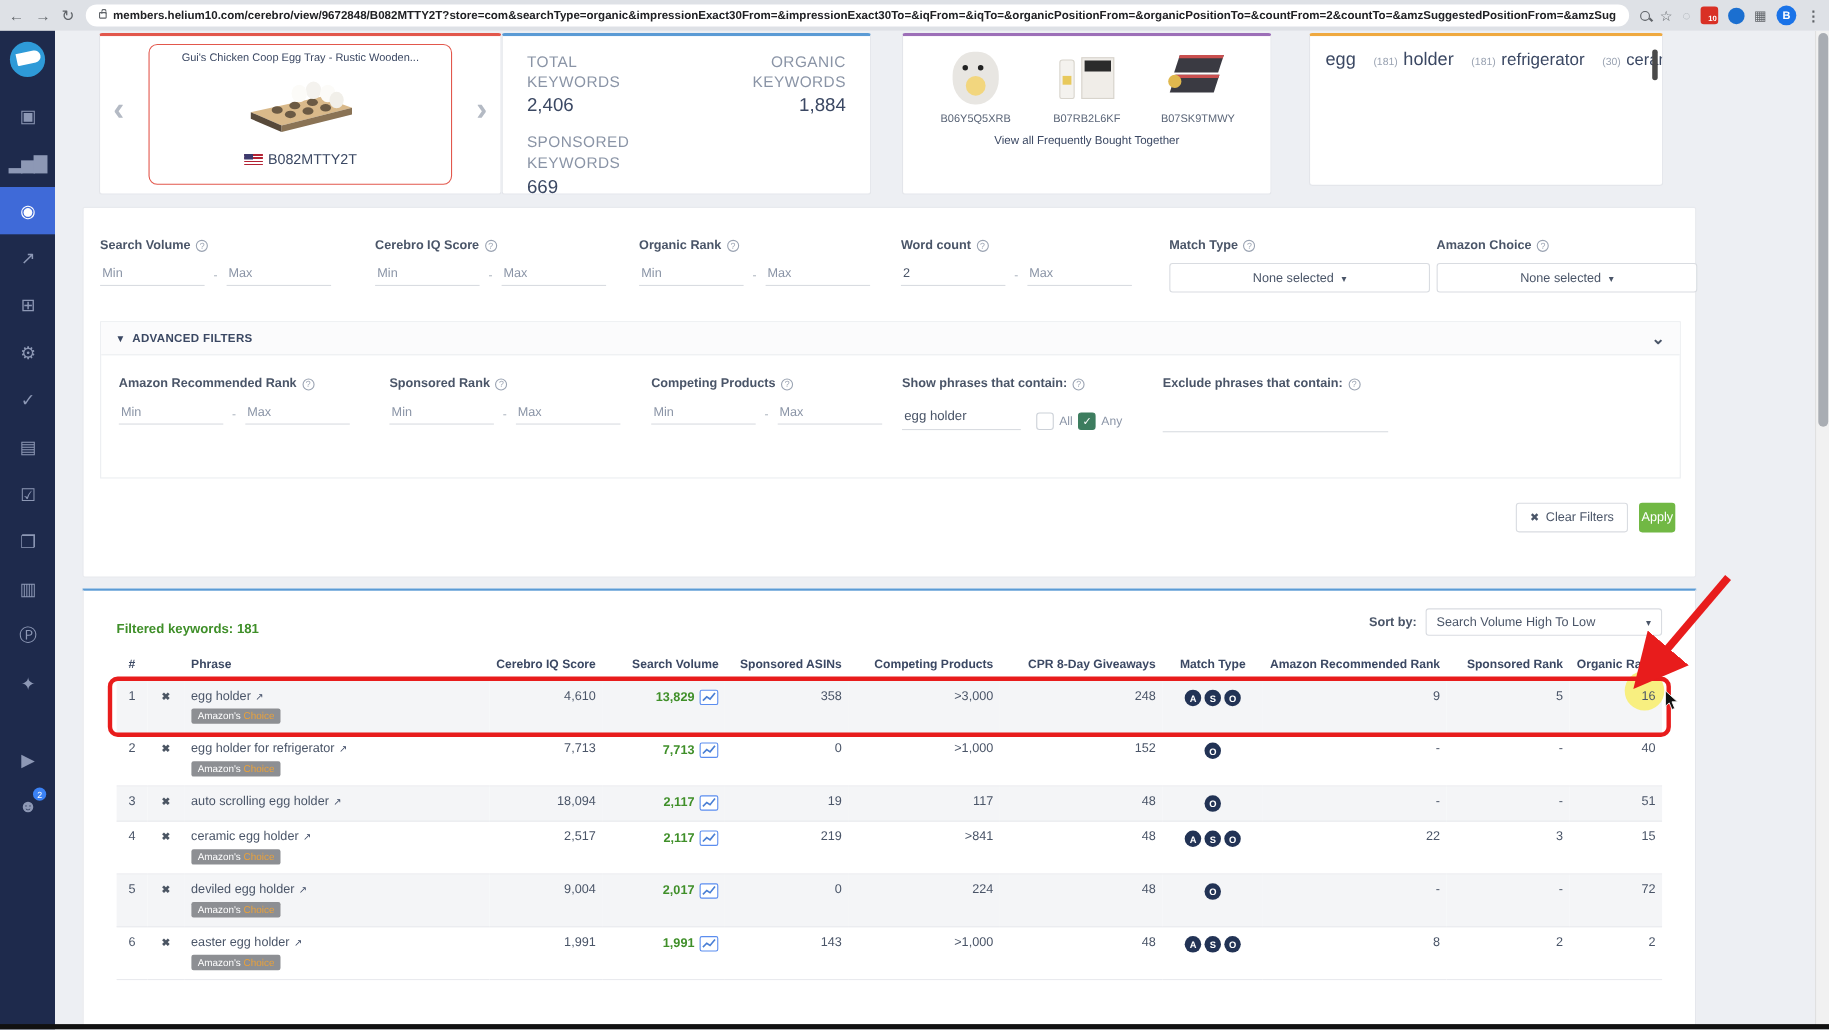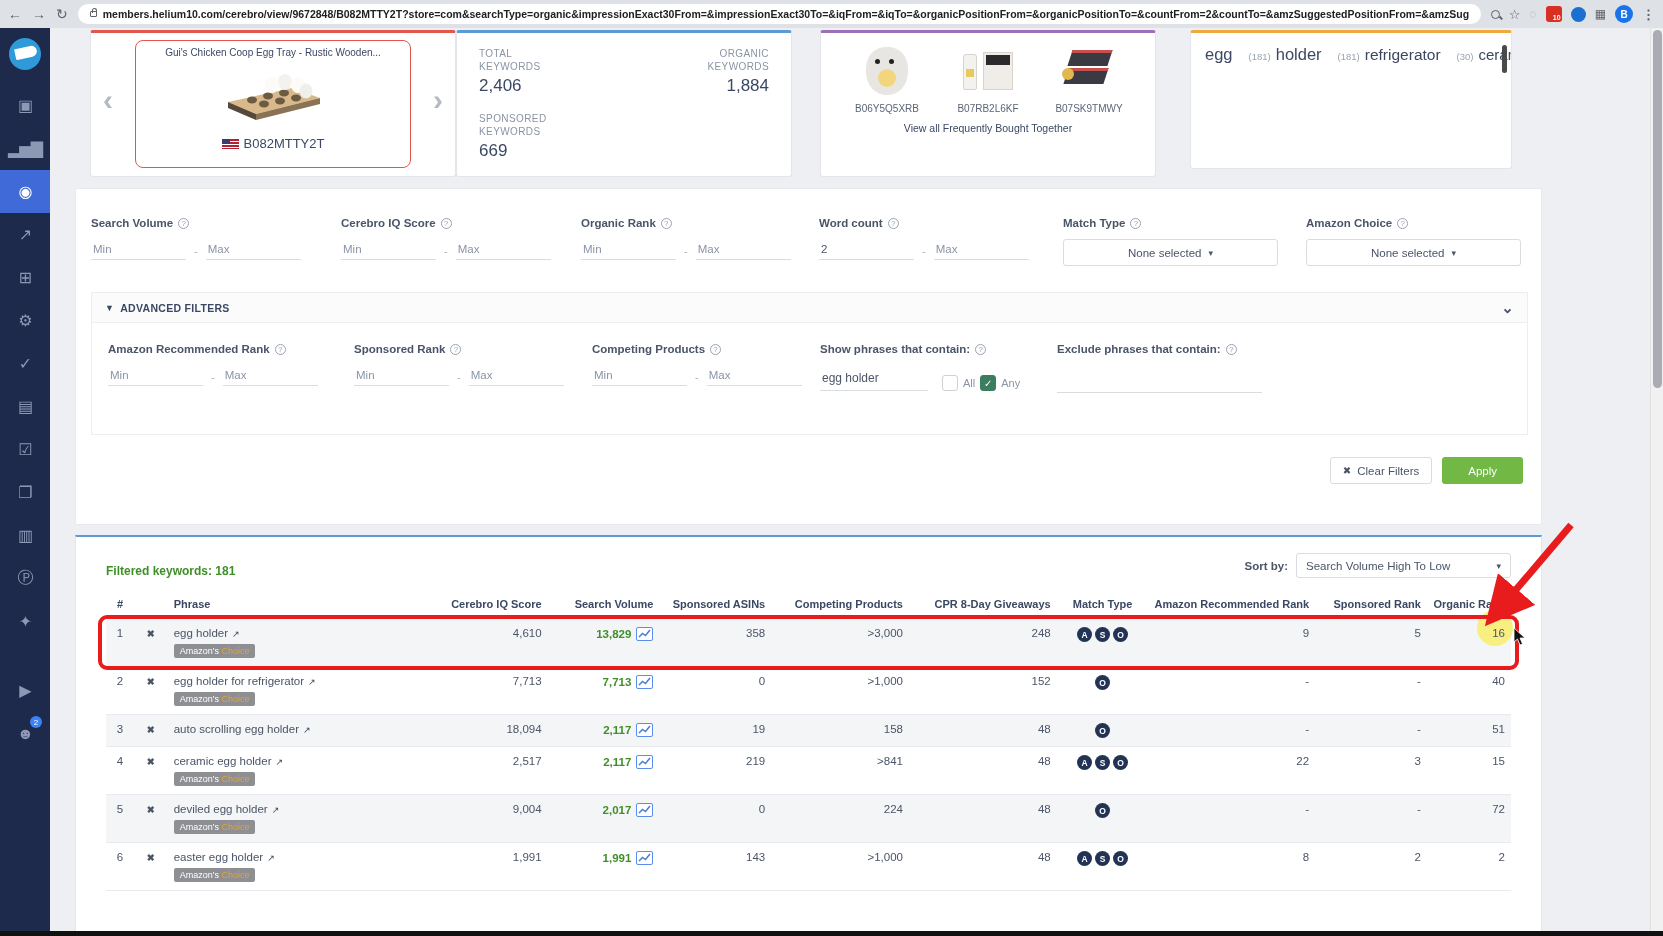--- a/index.html
+++ b/index.html
@@ -41,21 +41,21 @@
   .chev { position:absolute; top:52px; font-size:30px; color:#b4bac4; font-weight:bold; cursor:pointer; line-height:1; }
   .chev.l { left:12px; } .chev.r { right:12px; }
   .inner-product { position:absolute; left:44px; top:7px; width:276px; height:128px; border:1px solid #e2574c; border-radius:8px; padding:6px 8px; text-align:center; }
   .p-title { font-size:10px; color:#3b4863; white-space:nowrap; overflow:hidden; }
   .asin-row { display:flex; align-items:center; justify-content:center; gap:5px; margin-top:2px; }
   .flag { width:17px; height:10px; background:repeating-linear-gradient(#b22234 0 1.5px,#fff 1.5px 3px); position:relative; flex:none; }
   .flag:before { content:""; position:absolute; width:8px; height:5px; background:#3c3b6e; left:0; top:0; }
   .asin-txt { font-size:13px; color:#3b4863; }
 
   .card-stats { left:406px; top:2px; width:336px; height:147px; border-top:3px solid #5b9bd5; padding:14px 22px; display:grid; grid-template-columns:1fr 1fr; row-gap:14px; }
-  .stat .lbl { font-size:10px; color:#8a94a6; letter-spacing:.4px; line-height:1.3; white-space:pre-line; }
+  .stat .lbl { font-size:14px; color:#8a94a6; letter-spacing:.4px; line-height:1.3; white-space:pre-line; }
   .stat .val { font-size:17px; color:#3b4863; margin-top:3px; }
   .stat.right { text-align:right; }
 
   .card-fbt { left:770px; top:2px; width:336px; height:147px; border-top:3px solid #9d6fb8; padding:10px 14px 8px; }
   .fbt-row { display:flex; justify-content:space-between; padding:0 4px; }
   .fbt-item { width:96px; text-align:center; cursor:pointer; }
   .fbt-img { height:56px; display:flex; align-items:center; justify-content:center; }
   .fbt-asin { font-size:10px; color:#5a6577; margin-top:4px; }
   .owl { width:42px; height:48px; background:#e8e6e2; border-radius:45% 45% 48% 48%; position:relative; }
   .owl:before { content:""; position:absolute; left:9px; top:12px; width:5px; height:5px; background:#222; border-radius:50%; box-shadow:14px 0 0 #222; }
@@ -78,41 +78,41 @@
   
   .filter-panel { position:absolute; left:25px; top:160px; width:1467px; height:337px; background:#fff; border:1px solid #e8eaee; border-radius:2px; }
   .filters-row { position:absolute; left:15px; top:28px; width:1440px; height:62px; }
   .fgroup { position:absolute; top:0; }
   .flabel { font-size:11.5px; font-weight:bold; color:#4a5568; display:flex; align-items:center; }
   .help { display:inline-block; width:11px; height:11px; border:1px solid #9aa3b2; border-radius:50%; color:#9aa3b2; font-size:8px; line-height:10px; text-align:center; margin-left:5px; font-weight:normal; }
   .range { display:flex; align-items:center; margin-top:12px; }
   .rng-in { width:95px; border:none; border-bottom:1px solid #d9dce1; font-size:11.5px; color:#4a5568; padding:2px 2px 4px; background:transparent; outline:none; font-family:inherit; }
   .rng-in::placeholder { color:#8a94a6; }
   .dash { color:#aab2bd; margin:0 8px; font-size:11px; }
-  .selbox { width:215px; height:27px; border:1px solid #d9dce1; border-radius:3px; background:#fff; display:flex; align-items:center; justify-content:center; gap:7px; font-size:11.5px; color:#4a5568; margin-top:10px; cursor:pointer; }
+  .selbox { width:237px; height:27px; border:1px solid #d9dce1; border-radius:3px; background:#fff; display:flex; align-items:center; justify-content:center; gap:7px; font-size:11.5px; color:#4a5568; margin-top:10px; cursor:pointer; }
   .caret { font-size:9px; color:#4a5568; }
 
   .advanced { position:absolute; left:15px; top:103px; width:1437px; height:143px; background:#fff; border:1px solid #eceef1; }
   .adv-head { height:30px; background:#fbfbfc; border-bottom:1px solid #eceef1; display:flex; align-items:center; padding:0 13px; font-size:10.5px; font-weight:bold; color:#3b4863; letter-spacing:.3px; cursor:pointer; }
   .funnel { color:#3b4863; font-size:9px; margin-right:6px; }
   .adv-caret { margin-left:auto; font-size:15px; color:#4a5568; }
   .adv-fields { position:relative; height:112px; }
   .afield { position:absolute; top:20px; }
   .phrase-in { width:108px; border:none; border-bottom:1px solid #d9dce1; font-size:12px; color:#4a5568; padding:2px 2px 5px; outline:none; font-family:inherit; background:transparent; }
   .chk-row { display:flex; align-items:center; gap:5px; margin-left:14px; }
   .chk { width:16px; height:16px; border:1px solid #ccd1d8; border-radius:3px; background:#fff; cursor:pointer; }
   .chk.on { background:#3d7d5f; border-color:#3d7d5f; color:#fff; font-size:10px; text-align:center; line-height:15px; }
   .chk-lbl { font-size:11px; color:#8a94a6; }
   .show-row { display:flex; align-items:flex-end; margin-top:14px; }
   .excl-in { width:205px; border:none; border-bottom:1px solid #d9dce1; height:24px; outline:none; background:transparent; }
 
   .btn-row { position:absolute; right:18px; top:268px; display:flex; gap:10px; }
   .btn-clear { height:27px; padding:0 12px; border:1px solid #d9dce1; border-radius:3px; background:#fff; font-size:11.5px; color:#4a5568; display:flex; align-items:center; gap:6px; cursor:pointer; }
   .x-small { font-size:10px; color:#4a5568; }
-  .btn-apply { height:27px; padding:0 26px; border:none; border-radius:3px; background:#71b844; font-size:11.5px; color:#fff; display:flex; align-items:center; cursor:pointer; }
+  .btn-apply { height:27px; padding:0 2px; border:none; border-radius:3px; background:#71b844; font-size:11.5px; color:#fff; display:flex; align-items:center; cursor:pointer; }
 
   
   .table-panel { position:absolute; left:25px; top:507px; width:1467px; height:420px; background:#fff; border:1px solid #e3e5ea; border-top:2px solid #5b9bd5; }
   .tp-head { display:flex; justify-content:space-between; align-items:flex-end; padding:16px 30px 10px; }
   .filtered { font-size:12px; font-weight:bold; color:#3f8f29; }
   .sort-wrap { display:flex; align-items:center; gap:8px; }
   .sort-lbl { font-size:11.5px; font-weight:bold; color:#4a5568; }
   .sort-sel { width:215px; height:25px; border:1px solid #d9dce1; border-radius:3px; display:flex; align-items:center; justify-content:space-between; padding:0 9px; font-size:11.5px; color:#4a5568; cursor:pointer; background:#fff; }
   table.kw { border-collapse:collapse; margin:2px 30px 0; table-layout:fixed; }
   .kw th { font-size:11px; font-weight:bold; color:#3b4863; padding:8px 6px; border-bottom:1px solid #e4e6ea; white-space:nowrap; overflow:hidden; }
@@ -543,21 +543,21 @@
                 <span class="sv-cell">
                   <span class="sv-num">2,117</span>
                   <span class="spark">
                     <svg width="13" height="10">
                       <polyline points="1,8 4.5,4.5 7.5,6.5 12,1" stroke="#4a7fd4" fill="none" stroke-width="1.5"></polyline>
                     </svg>
                   </span>
                 </span>
               </td>
               <td class="ar">19</td>
-              <td class="ar">158</td>
+              <td class="ar">117</td>
               <td class="ar">48</td>
               <td class="ac">
                 <span class="match-wrap">
                   <span class="mbadge">O</span>
                 </span>
               </td>
               <td class="ar">-</td>
               <td class="ar">-</td>
               <td class="ar">51</td>
             </tr>

